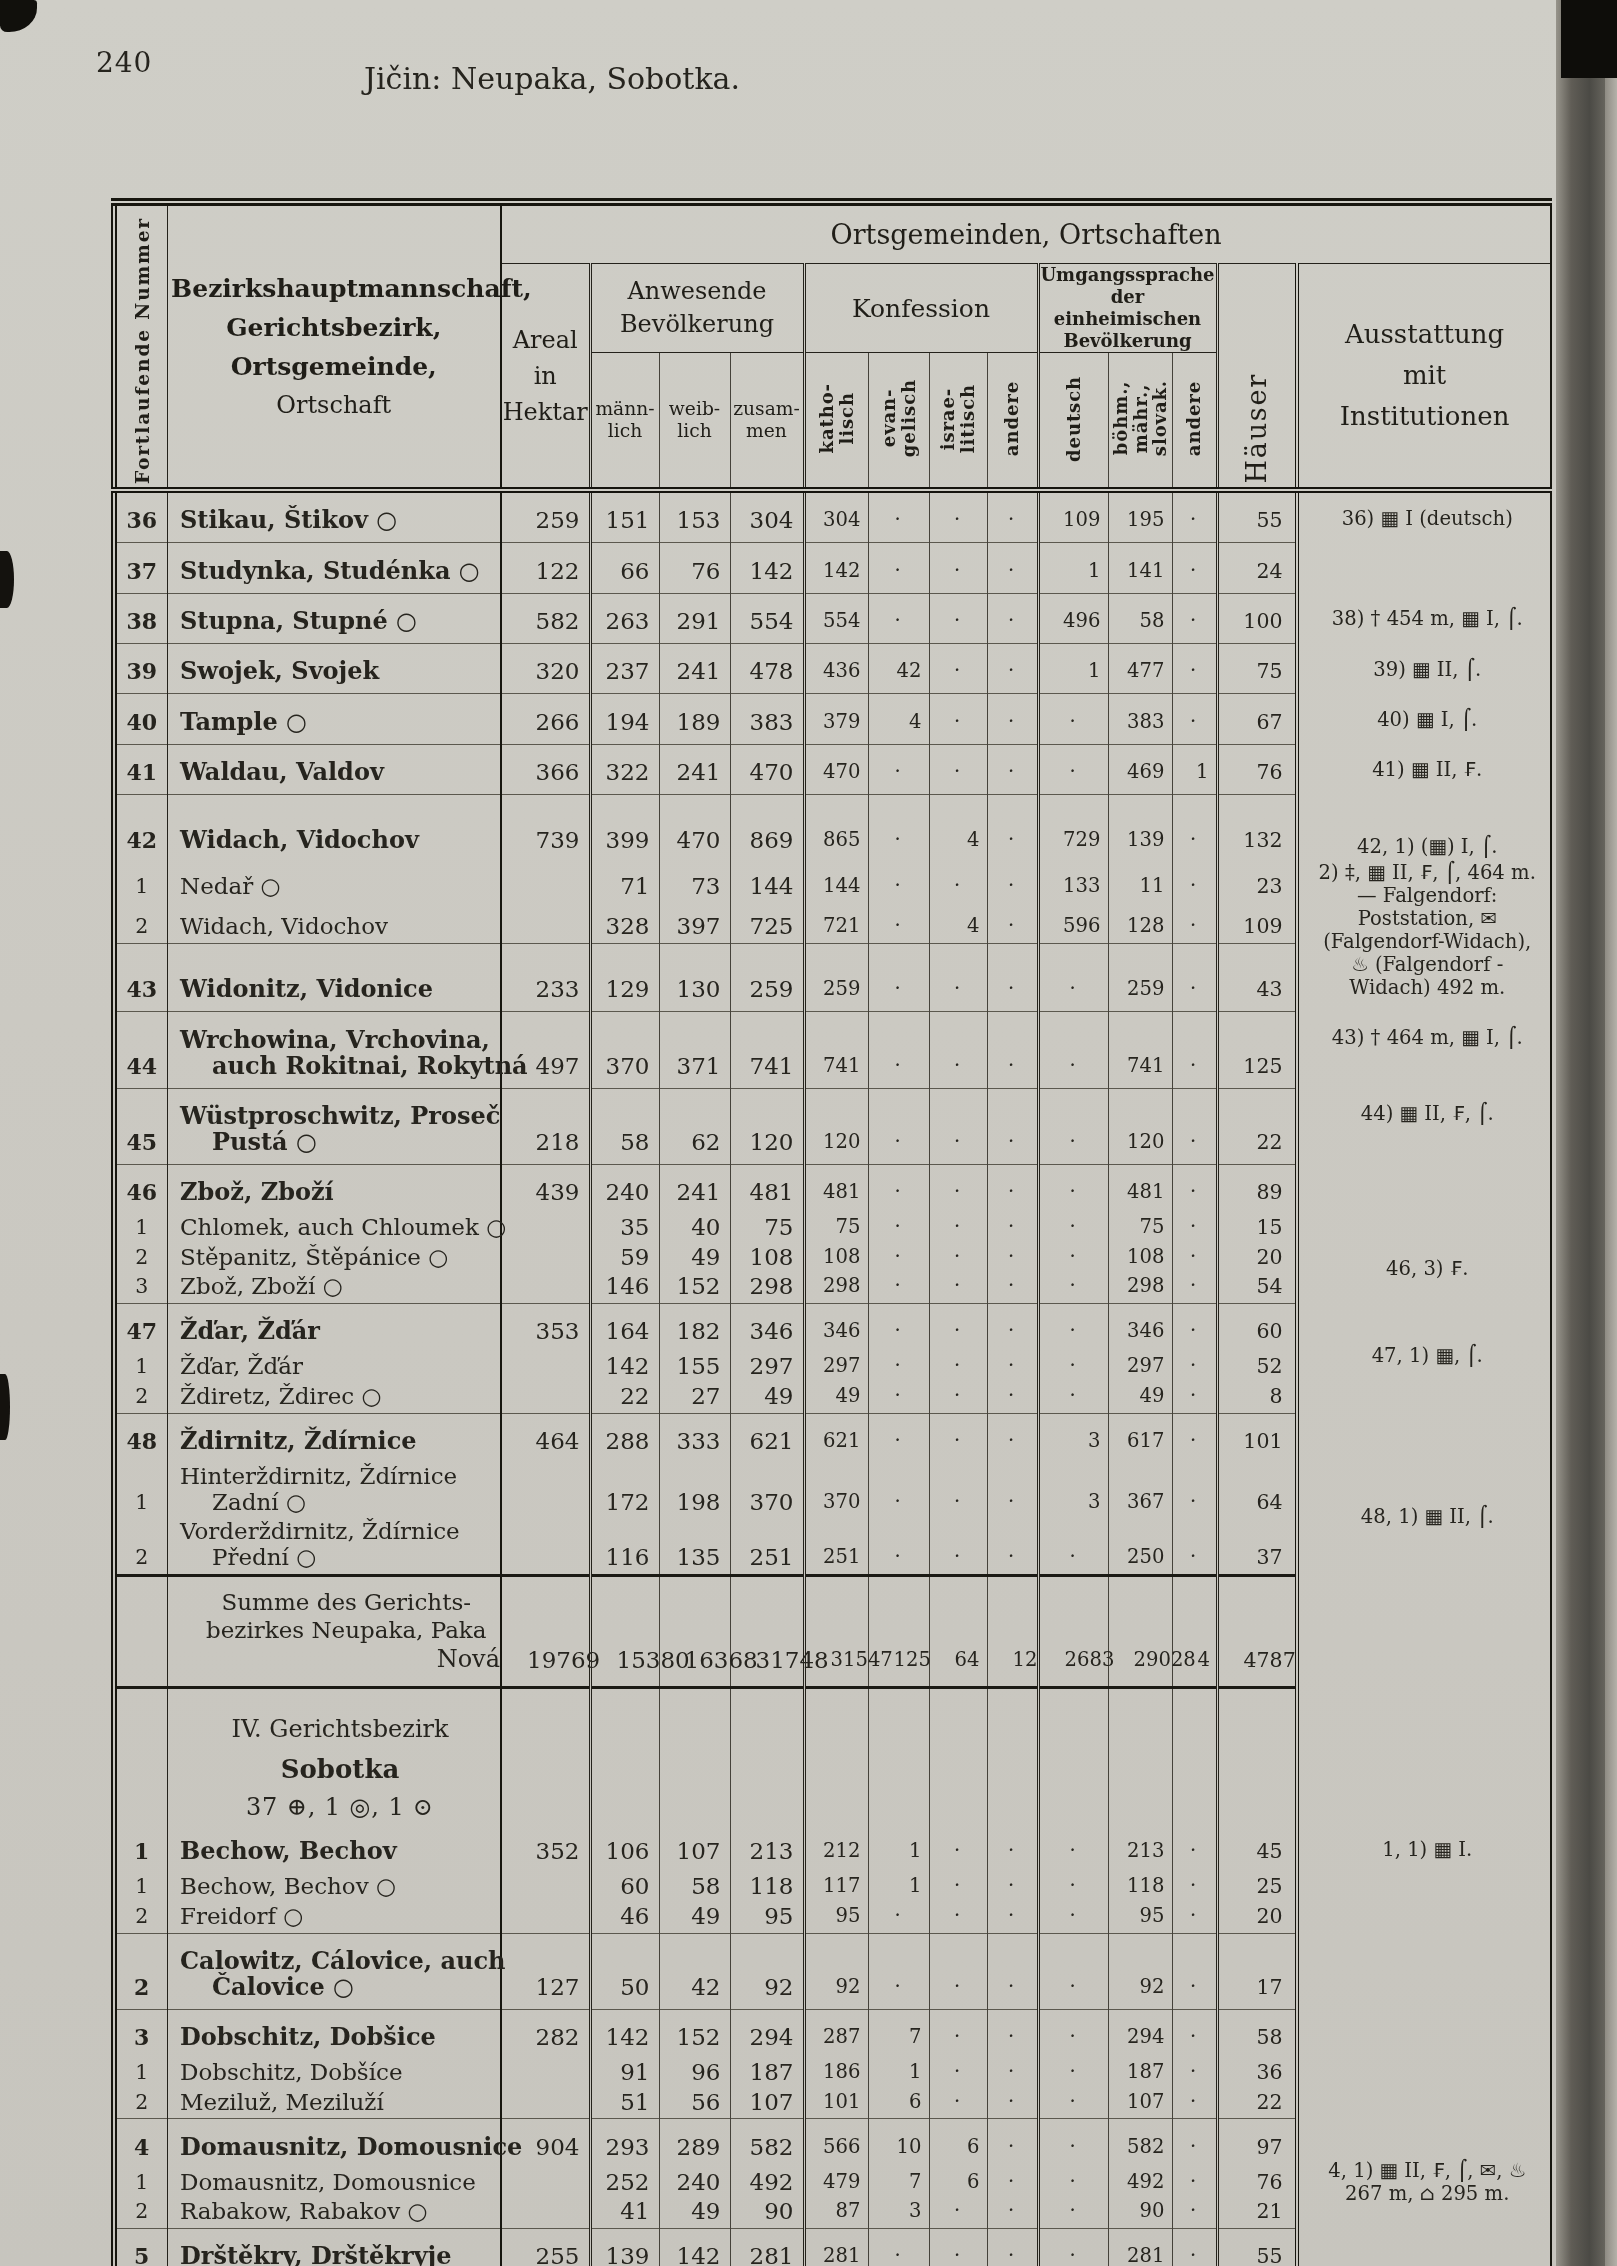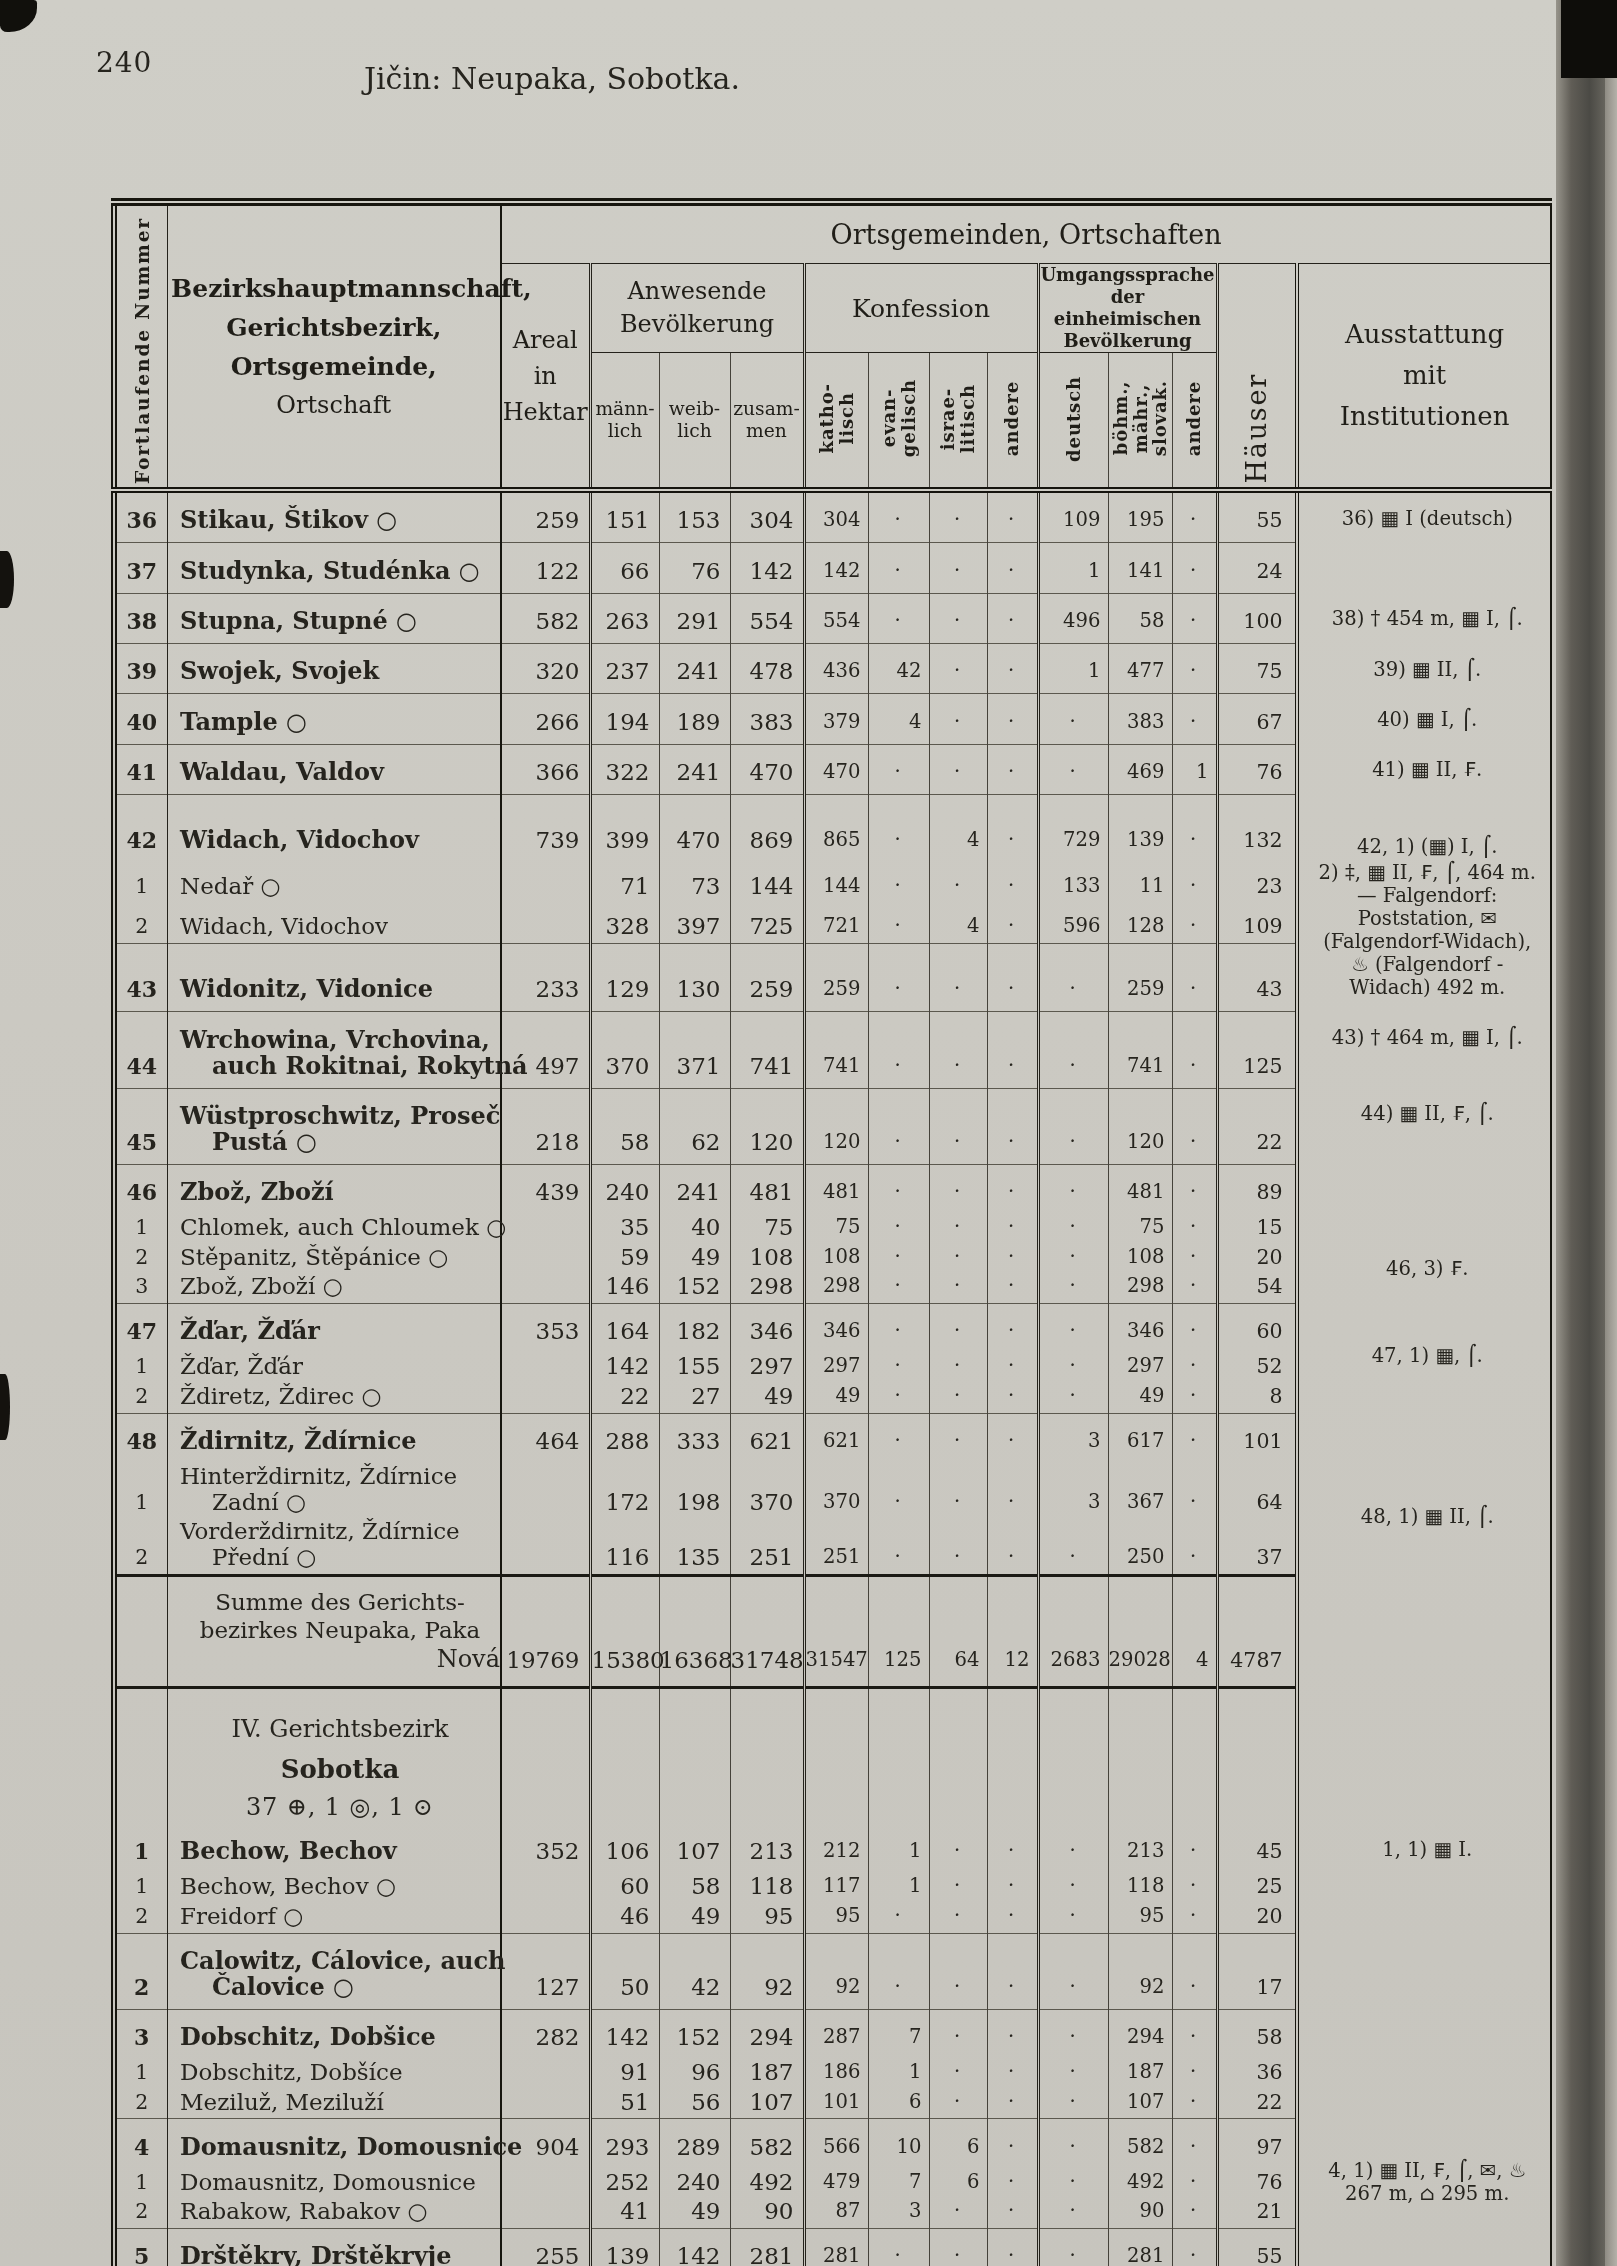--- a/index.html
+++ b/index.html
@@ -73,21 +73,21 @@
   .n1{font-size:23px;text-align:right;padding-right:9px;}
   .n2{font-size:19.6px;text-align:right;padding-right:7.1px;}
   .n3{font-size:20.5px;text-align:right;padding-right:12.5px;}
   td.dt{text-align:center;padding-right:1.8px;font-size:19.6px;}
 
   td.c-ann{border-top:none !important;vertical-align:top;padding:9px 9px 0 14.3px;text-align:center;}
   .ann{font-size:19.6px;line-height:23px;margin-bottom:3.6px;
        font-family:"DejaVu Serif","DejaVu Sans","Liberation Serif",serif;}
   .push1{margin-top:26px;}.push3{margin-top:78px;}
 
-  tr.r-summe td{border-top:3.6px solid #1b1a14;padding-top:10.7px;padding-bottom:12.5px;}
+  tr.r-summe td{border-top:3.6px solid #1b1a14;padding-top:10.7px;padding-bottom:12.5px;padding-left:25px;}
   .sum-l1,.sum-l2{font-size:23px;line-height:28.5px;text-align:center;white-space:nowrap;}
   .sum-l3{font-size:24px;line-height:28.5px;text-align:right;font-weight:normal;}
   tr.r-section td{border-top:3.6px solid #1b1a14;height:118px;vertical-align:top;}
   .sec-l1{font-size:24px;text-align:center;margin-top:27px;}
   .sec-l2{font-size:26px;font-weight:bold;text-align:center;margin-top:14.3px;}
   .sec-l3{font-size:24px;text-align:center;margin-top:12.5px;letter-spacing:0.9px;
           font-family:"DejaVu Serif","DejaVu Sans",serif;}
 
   
   #gutter{position:absolute;left:1556px;top:0;width:61px;height:2266px;

